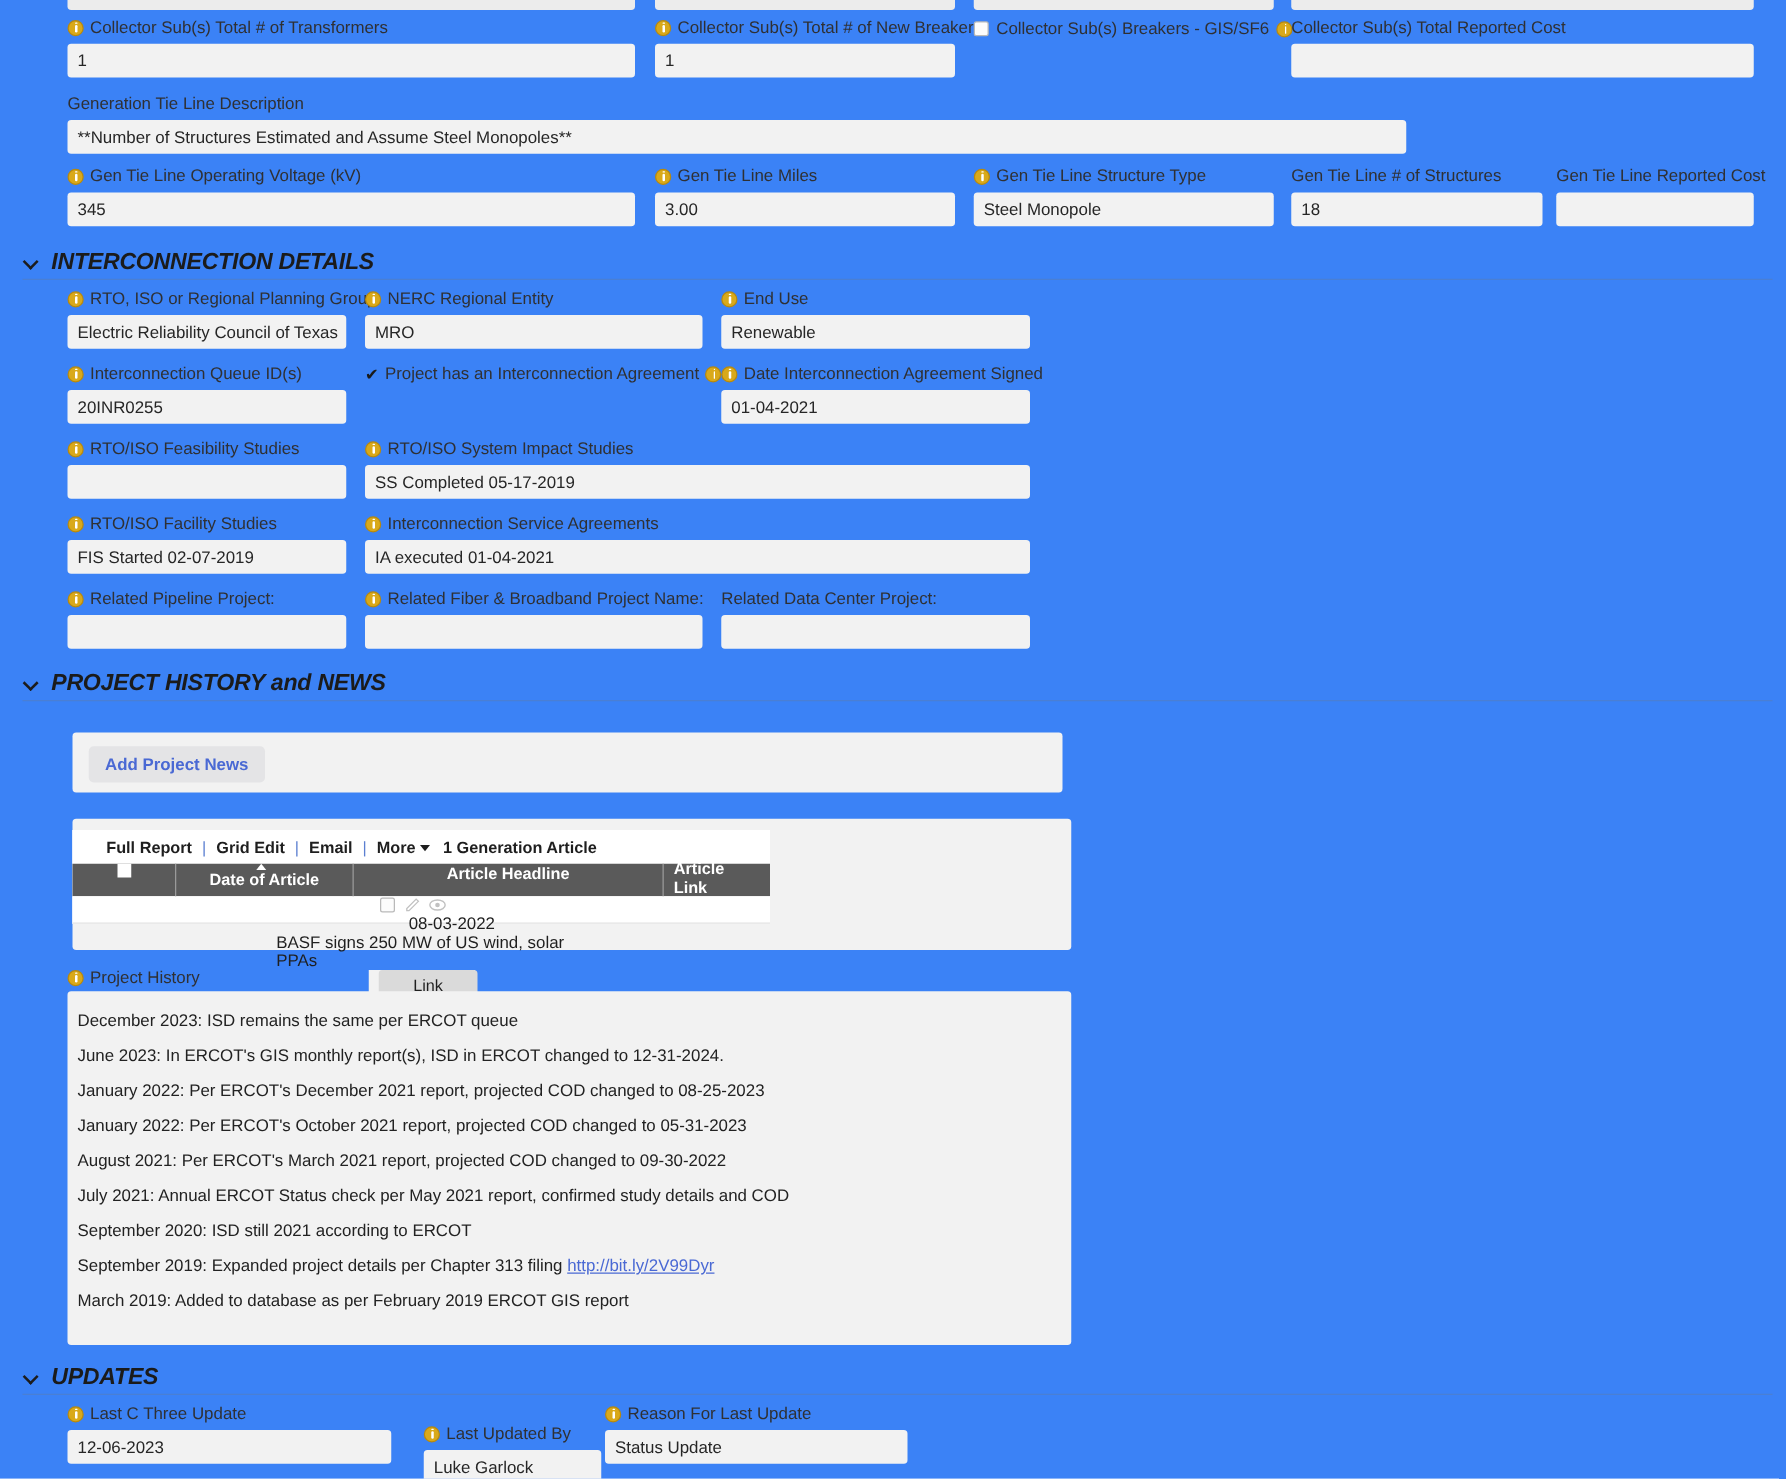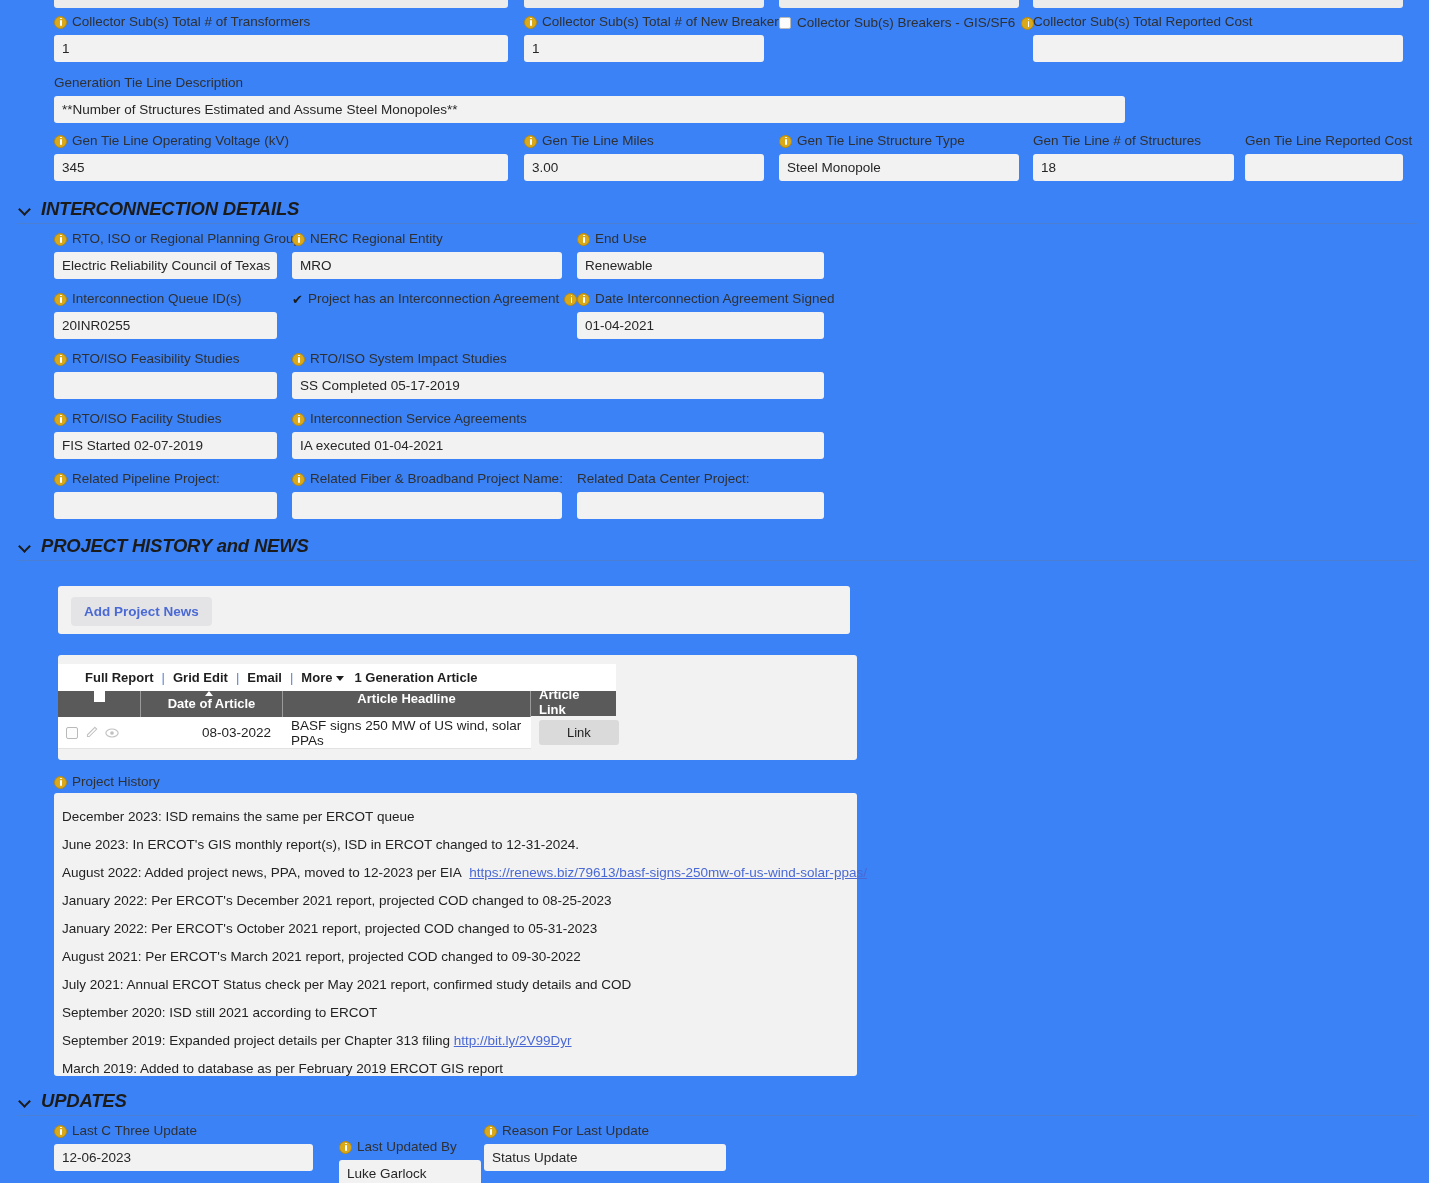--- a/index.html
+++ b/index.html
@@ -199,26 +199,27 @@
   .caret-up {
     display:inline-block;
     margin-right: 5px;
     width:0;height:0;
     border-left:4px solid transparent;
     border-right:4px solid transparent;
     border-bottom:5px solid #ffffff;
   }
   .tbl-row {
     display: flex;
-    height: 32px;
+    height: 22px;
     align-items: center;
     font-size: 13.5px;
     color: #1f1f1f;
     background: #fff;
     border-bottom: 1px solid #e2e2e2;
+    flex-direction: column;
   }
   .tbl-row > div {
     height: 34px;
     display:flex;
     align-items:center;
     padding: 0 8px;
   }
   .row-icons { display:flex; align-items:center; gap:7px; }
   .pencil-icon, .eye-icon { opacity:.45; }
   .btn-grey {
@@ -502,21 +503,20 @@
   <div class="fld" style="left:54px;top:774px;width:803px;">
     <div class="lbl">
       <span class="iicon"></span>
       <span>Project History</span>
     </div>
   </div>
 
   <div class="history-box" style="left:54px;top:793px;width:803px;height:283px;">
     <div class="history-line"><span>December 2023: ISD remains the same per ERCOT queue</span></div>
     <div class="history-line"><span>June 2023: In ERCOT's GIS monthly report(s), ISD in ERCOT changed to 12-31-2024.</span></div>
-    <div class="history-line"><span>August 2022: Added project news, PPA, moved to 12-2023 per EIA</span>&nbsp;&nbsp;<a href="#">https://renews.biz/79613/basf-signs-250mw-of-us-wind-solar-ppas/</a></div>
     <div class="history-line"><span>January 2022: Per ERCOT's December 2021 report,  projected COD changed to 08-25-2023</span></div>
     <div class="history-line"><span>January 2022: Per ERCOT's October 2021 report,  projected COD changed to 05-31-2023</span></div>
     <div class="history-line"><span>August 2021: Per ERCOT's March 2021 report,  projected COD changed to 09-30-2022</span></div>
     <div class="history-line"><span>July 2021: Annual ERCOT Status check per May 2021 report, confirmed study details and COD</span></div>
     <div class="history-line"><span>September 2020: ISD still 2021 according to ERCOT</span></div>
     <div class="history-line"><span>September 2019: Expanded project details per Chapter 313 filing</span>&nbsp;<a href="#">http://bit.ly/2V99Dyr</a></div>
     <div class="history-line"><span>March 2019: Added to database as per February 2019 ERCOT GIS report</span></div>
   </div>
 
   <div class="section" style="top:1090px;">

